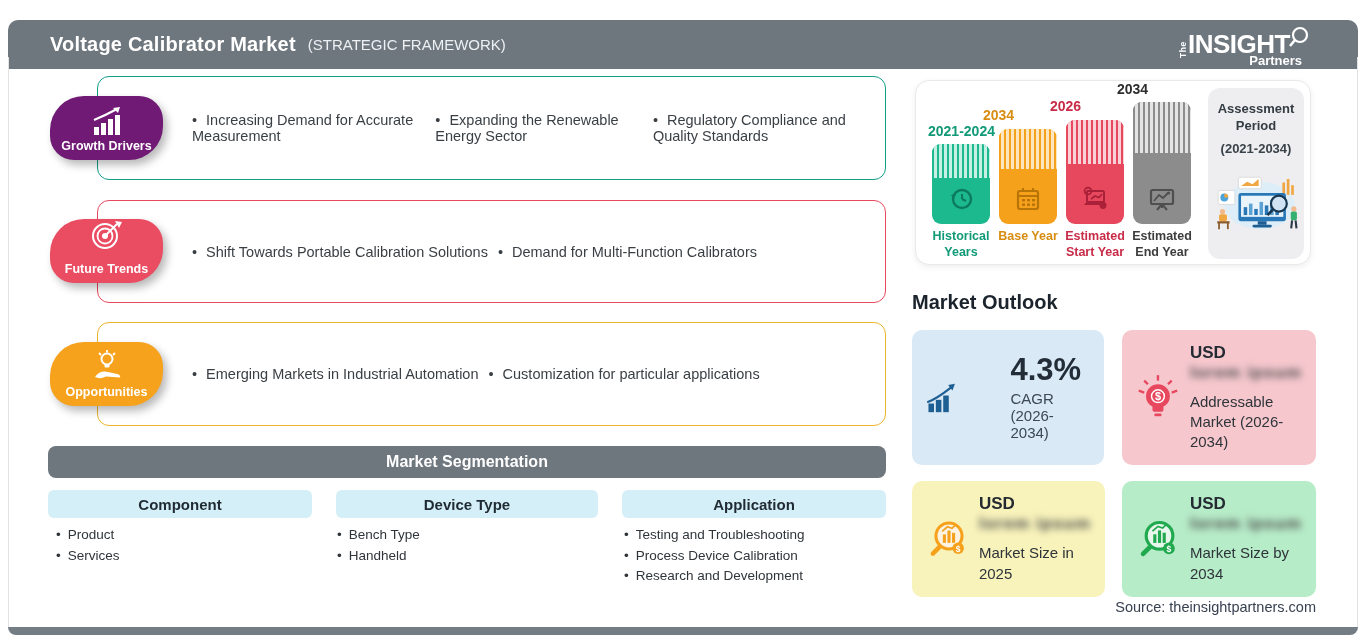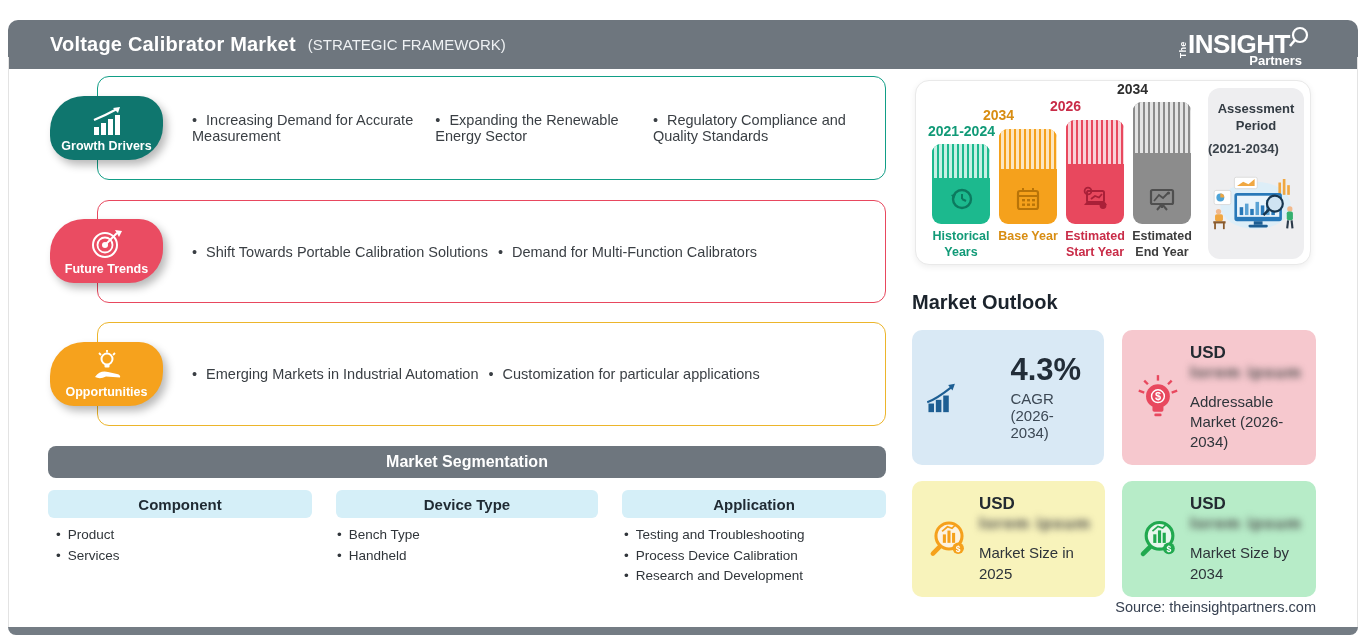--- a/index.html
+++ b/index.html
@@ -30,22 +30,22 @@
   #box-opps    { top:322px; height:104px; border:1.6px solid #ecb52b; }
   .info-list { margin-left:94px; list-style:none; display:flex; flex-direction:row; gap:10px; }
   .info-list li { font-size:14.5px; color:#3a3f44; }
   .info-list li::before { content:"•"; margin-right:9px; color:#3a3f44; }
 
   .pill { position:absolute; left:50px; width:113px; height:64px; border-radius:34px 24px 34px 24px;
           display:flex; flex-direction:column; align-items:center; justify-content:flex-end; padding-bottom:7px;
           box-shadow:4px 5px 8px rgba(0,0,0,.28); }
   .pill .lbl { color:#fff; font-size:12.5px; font-weight:700; }
   .pill svg { margin-bottom:2px; }
-  #pill-drivers { top:96px;  background:#0f766e; }
-  #pill-trends  { top:219px; background:#ea4c62; }
+  #pill-drivers { top:96px;  background:#701a75; }
+  #pill-trends  { top:219px; background:#ea4c62;justify-content:space-between; }
   #pill-opps    { top:342px; background:#f6a21d; }
 
   
   #seg-bar { left:48px; top:446px; width:838px; height:32px; background:#6e767e; border-radius:8px;
              display:flex; align-items:center; justify-content:center; color:#fff; font-size:16px; font-weight:700; }
   .seg-chip { top:490px; height:28px; background:#d5eff8; border-radius:6px; display:flex; align-items:center;
               justify-content:center; font-size:15px; font-weight:700; color:#1f2a33; }
   #chip-component { left:48px;  width:264px;border-radius:6px; }
   #chip-device    { left:336px; width:262px; }
   #chip-app       { left:622px; width:264px; }
@@ -74,21 +74,21 @@
   #tyear-1 { left:12px;   top:42px; color:#119a77; }
   #tyear-2 { left:67px;  top:26px; color:#d88d12; }
   #tyear-3 { left:134px; top:17px; color:#c92c48; }
   #tyear-4 { left:201px; top:0px;  color:#2e2e2e; }
   .tlabel { position:absolute; top:148px; width:76px; text-align:center; font-size:12.5px; font-weight:800; line-height:1.25; }
   #tlabel-1 { left:7px;   color:#119a77; }
   #tlabel-2 { left:74px;  color:#d88d12; }
   #tlabel-3 { left:141px; color:#c92c48; }
   #tlabel-4 { left:208px; color:#3d3d3d; }
   #assess { position:absolute; left:292px; top:7px; width:96px; height:171px; background:#eeeef0; border-radius:12px;
-            display:flex; flex-direction:column; align-items:flex-start; }
+            display:flex; flex-direction:column; align-items:center; }
   #assess-title { margin-top:13px; text-align:center; font-size:13px; font-weight:800; color:#333b43; line-height:1.3; }
   #assess-range { margin-top:6px; font-size:13px; font-weight:700; color:#3a424a; }
   #assess svg { margin-top:14px; }
 
   
   #outlook-title { left:912px; top:291px; font-size:20px; font-weight:800; color:#1b232c; }
   .ocard { border-radius:10px; display:flex; align-items:center; padding:0 14px; }
   #card-cagr  { left:912px;  top:330px; width:192px; height:135px; background:#d9e9f5;gap:40px; }
   #card-addr  { left:1122px; top:330px; width:194px; height:135px; background:#f6c8ce; }
   #card-size25{ left:912px;  top:481px; width:193px; height:116px; background:#f8f3bb; }

